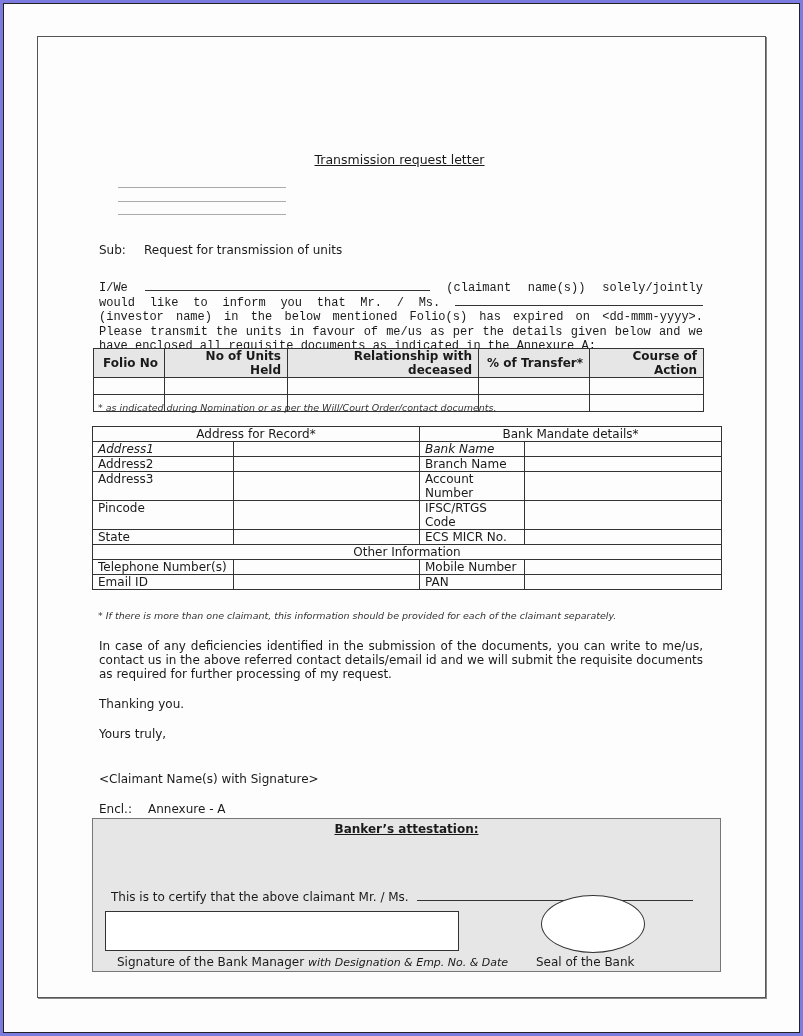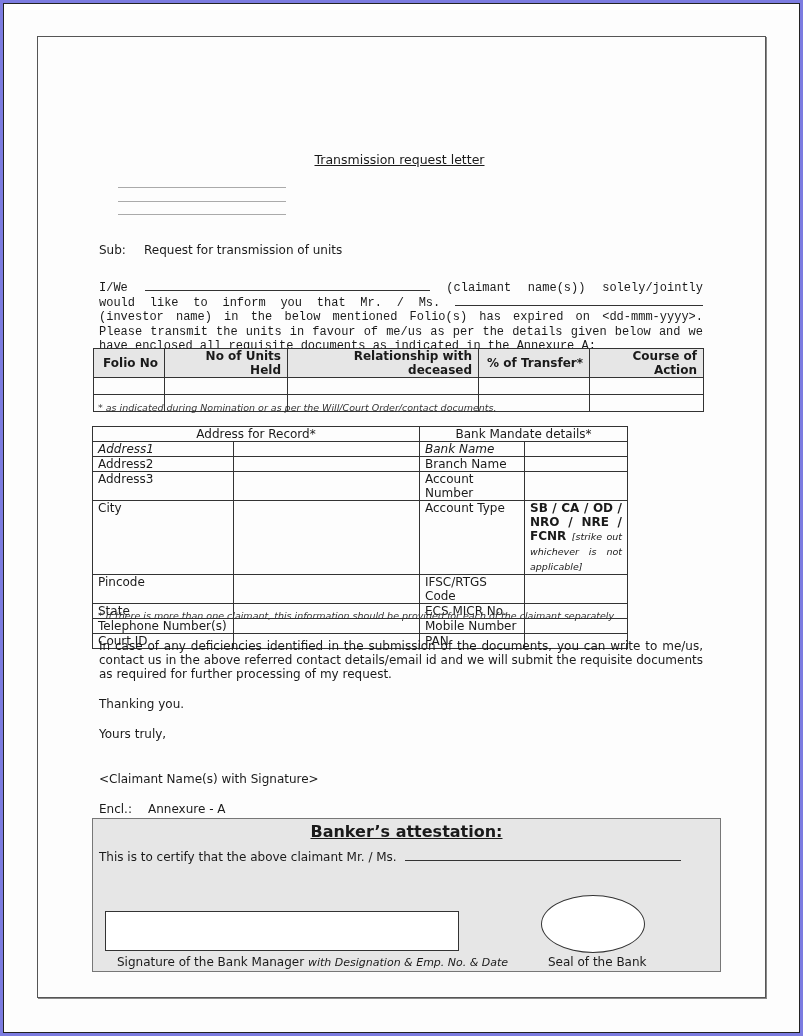--- a/index.html
+++ b/index.html
@@ -35,27 +35,27 @@
   .folio td { height:16px; }
   .note { position:absolute; font-size:9.5px; font-style:italic; color:#333; }
   .info td { height:14px; padding:0 5px; vertical-align:top; }
   .info .hdr { text-align:center; }
   .acct-opts { font-weight:bold; text-align:justify; line-height:14px; }
   .acct-opts em { font-weight:normal; font-style:italic; font-size:9.5px; }
   .attest {
     position:absolute; left:92px; top:818px; width:629px; height:154px;
     box-sizing:border-box; background:#e6e6e6; border:1px solid #777;
   }
-  .attest-title { position:absolute; left:0; width:100%; top:3px; text-align:center; font-weight:bold; text-decoration:underline; font-size:16px; }
-  .attest-text { position:absolute; left:6px; width:605px; font-size:12px; line-height:14.2px; text-align:justify; }
+  .attest-title { position:absolute; left:0; width:100%; top:3px; text-align:center; font-weight:bold; text-decoration:underline; font-size:12px; }
+  .attest-text { position:absolute; left:18px; width:605px; font-size:12px; line-height:14.2px; text-align:justify;margin-top:40px; }
   .sig-box { position:absolute; left:12px; top:92px; width:352px; height:38px; background:#fff; border:1px solid #333; }
   .seal { position:absolute; left:448px; top:76px; width:102px; height:56px; background:#fff; border:1px solid #333; border-radius:50%; }
   .sig-label { position:absolute; left:24px; top:136px; font-size:12px; }
   .sig-label em { font-size:11px; }
-  .seal-label { position:absolute; left:455px; top:136px; font-size:12px; }
+  .seal-label { position:absolute; left:443px; top:136px; font-size:12px; }
 </style>
 </head>
 <body>
 
 <div class="outer-frame"></div>
 <div class="page-border"></div>
 
 <div class="abs title">Transmission request letter</div>
 
 <div class="addr-line" style="top:187px;"></div>
@@ -93,21 +93,21 @@
     <td></td>
         <td></td>
         <td></td>
         <td></td>
         <td></td>
   </tr>
 </tbody>
   </table>
 <div class="note" style="left:98px; top:402px;">* as indicated during Nomination or as per the Will/Court Order/contact documents.</div>
 
-<table class="info" style="left:92px; top:426px; width:536px;">
+<table class="info" style="left:92px; top:426px; width:630px;">
   <tbody>
       <tr>
     <td class="hdr" colspan="2">Address for Record*</td>
     <td class="hdr" colspan="2">Bank Mandate details*</td>
   </tr>
   <tr>
     <td style="width:130px;font-style:italic;">Address1</td>
     <td style="width:175px;"></td>
     <td style="width:94px;font-style:italic;">Bank Name</td>
     <td></td>
@@ -118,48 +118,42 @@
     <td>Branch Name</td>
     <td></td>
   </tr>
   <tr>
     <td>Address3</td>
     <td></td>
     <td>Account Number</td>
     <td></td>
   </tr>
   <tr>
-    <td style="height:41px;">City</td>
-    <td></td>
-    <td>Account Type</td>
-    <td class="acct-opts">
-      <span>SB / CA / OD / NRO / NRE / FCNR</span>
-      <em>[strike out whichever is not applicable]</em>
-    </td>
-  </tr>
-  <tr>
     <td>Pincode</td>
     <td></td>
     <td>IFSC/RTGS Code</td>
     <td></td>
   </tr>
   <tr>
     <td>State</td>
     <td></td>
     <td>ECS MICR No.</td>
     <td></td>
   </tr>
   <tr>
+    <td class="hdr" colspan="4">Other Information</td>
+  </tr>
+  <tr>
     <td>Telephone Number(s)</td>
     <td></td>
     <td>Mobile Number</td>
     <td></td>
   </tr>
   <tr>
-    <td>Court ID</td>
+    <td>Email ID</td>
     <td></td>
     <td>PAN</td>
     <td></td>
   </tr>
 </tbody>
   </table>
 <div class="note" style="left:98px; top:610px;text-align:right;">* If there is more than one claimant, this information should be provided for each of the claimant separately.</div>
 
 <div class="para" style="top:639px;">In case of any deficiencies identified in the submission of the documents, you can write to me/us, contact us in the above referred contact details/email id and we will submit the requisite documents as required for further processing of my request.</div>
 <div class="abs txt" style="left:99px; top:697px;">Thanking you.</div>

